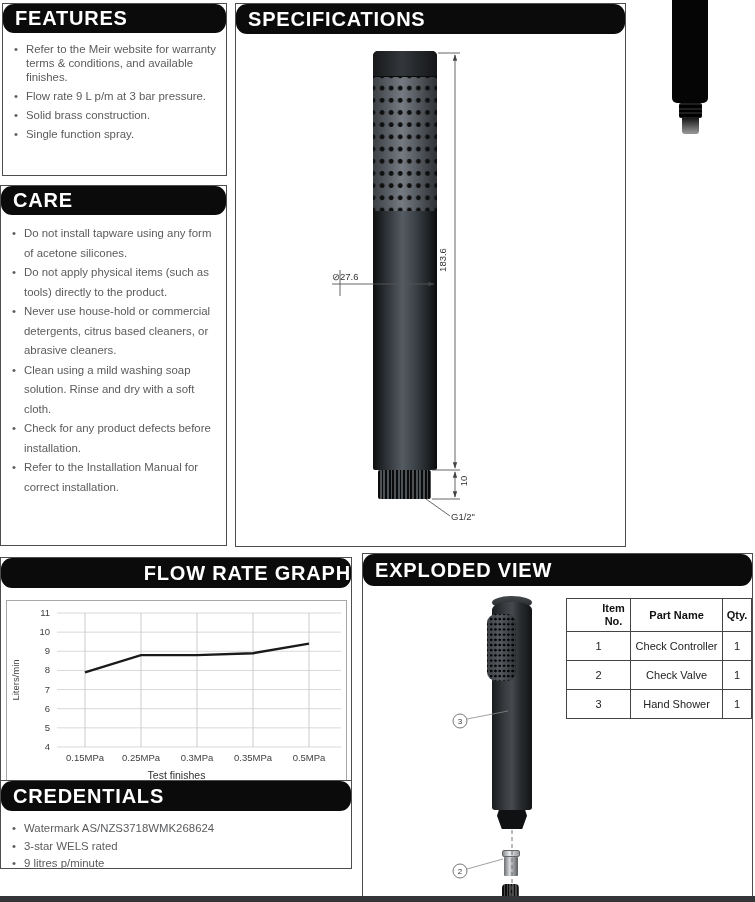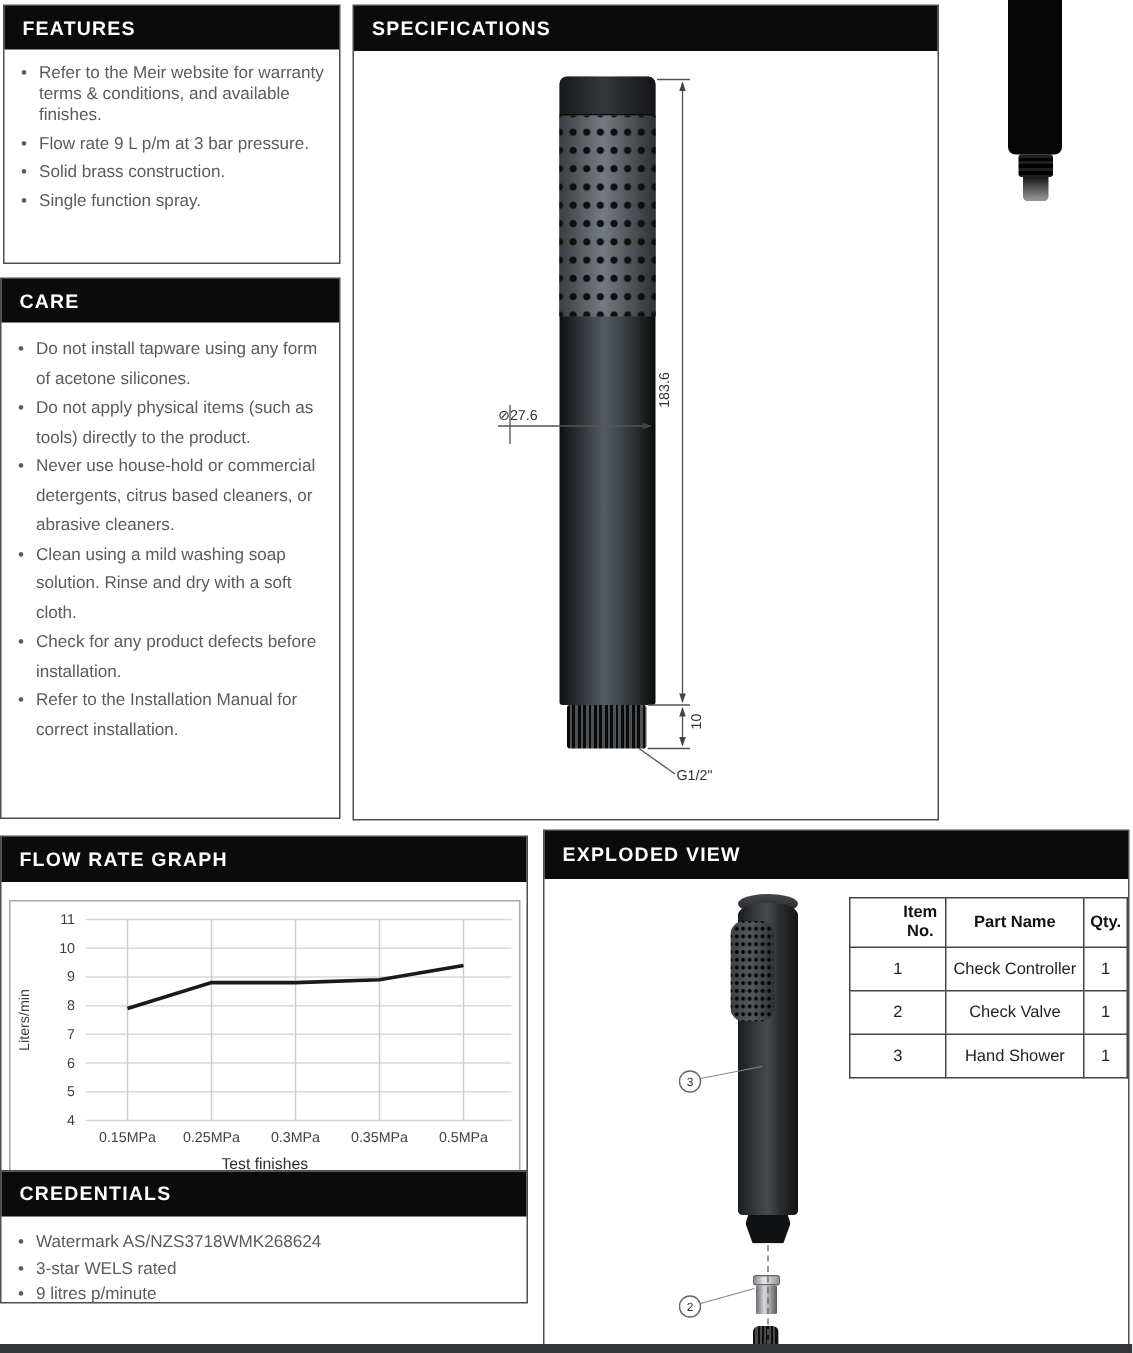--- a/index.html
+++ b/index.html
@@ -1,20 +1,20 @@
 <!DOCTYPE html>
 <html><head>
 <meta charset="utf-8">
 <style>
   html,body{margin:0;padding:0;background:#fff;}
   #page{position:relative;width:755px;height:902px;background:#fff;overflow:hidden;
         font-family:"Liberation Sans",sans-serif;}
   .panel{position:absolute;background:#fff;border:1px solid #4d4d4d;box-sizing:border-box;}
-  .bar{background:#0b0b0b;color:#fff;font-weight:bold;font-size:13px;letter-spacing:0.8px;
-       line-height:29px;height:29px;padding-left:12px;box-sizing:border-box;}
+  .bar{background:#0b0b0b;color:#fff;font-weight:bold;font-size:20px;letter-spacing:0.8px;
+       line-height:29px;height:29px;padding-left:12px;box-sizing:border-box;border-radius:11px;}
   
   ul.bullets{list-style:none;margin:0;padding:9px 8px 0 9px;}
   ul.bullets li{position:relative;padding-left:14px;color:#5a5b5d;font-size:11.4px;}
   ul.bullets li::before{content:"•";position:absolute;left:2px;top:0;color:#5a5b5d;}
   .features-list li{line-height:14px;margin-bottom:5px;}
   .care-list{padding-top:12px;}
   .care-list li{line-height:19.5px;}
   .cred-list li{line-height:17.5px;color:#9b9c9e;}
   .cred-list li::before{color:#9b9c9e;}
   
@@ -141,21 +141,21 @@
     </div>
   </div>
 
   <div id="photo">
     <div class="ph-cyl"></div>
     <div class="ph-thread"></div>
     <div class="ph-tip"></div>
   </div>
 
   <div class="panel" style="left:0px;top:557px;width:352px;height:243px;">
-    <div class="bar" style="height:30px;line-height:30px;">FLOW RATE GRAPH</div>
+    <div class="bar" style="height:30px;line-height:30px;text-align:right;">FLOW RATE GRAPH</div>
     <div id="chart-box">
       <svg id="chart-svg" width="339" height="164" viewBox="0 0 339 164">
           <line x1="50" y1="146" x2="334" y2="146" stroke="#d9d9d9" stroke-width="1"></line>
           <text x="43" y="149" text-anchor="end" class="tick">4</text>
           <line x1="50" y1="126.85714285714286" x2="334" y2="126.85714285714286" stroke="#d9d9d9" stroke-width="1"></line>
           <text x="43" y="129.85714285714286" text-anchor="end" class="tick">5</text>
           <line x1="50" y1="107.71428571428572" x2="334" y2="107.71428571428572" stroke="#d9d9d9" stroke-width="1"></line>
           <text x="43" y="110.71428571428572" text-anchor="end" class="tick">6</text>
           <line x1="50" y1="88.57142857142857" x2="334" y2="88.57142857142857" stroke="#d9d9d9" stroke-width="1"></line>
           <text x="43" y="91.57142857142857" text-anchor="end" class="tick">7</text>

